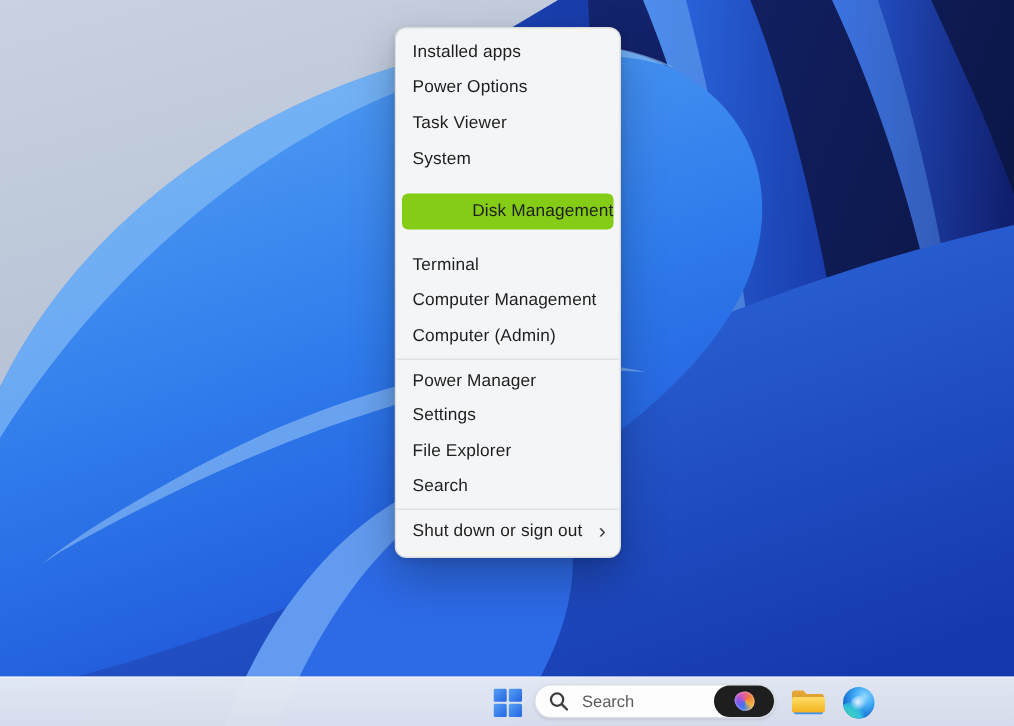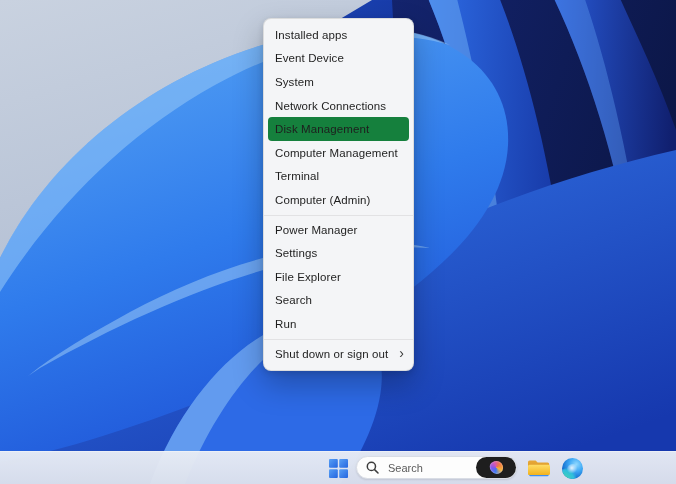--- a/index.html
+++ b/index.html
@@ -16,21 +16,21 @@
     background:#f4f5f7;border:1px solid rgba(0,0,0,0.10);border-radius:8px;
     padding:4px 0 5px 0;
     box-shadow:0 14px 30px rgba(0,0,0,0.25), 0 2px 6px rgba(0,0,0,0.12);
   }
   .mi{
     position:relative;height:23.6px;display:flex;align-items:center;
     padding-left:11px;font-size:11.5px;color:#1e1e1e;cursor:default;
     letter-spacing:.1px;
   }
   .mi.hl{
-    background:#15803d;border-radius:4px;margin:0 4px;padding-left:7px;
+    background:#84cc16;border-radius:4px;margin:12px 4px;padding-left:7px;justify-content:flex-end;
   }
   .mi .chev{
     position:absolute;right:9px;top:50%;transform:translateY(-54%);
     font-size:14px;color:#3a3a3a;font-weight:400;
   }
   .sep{height:1px;background:#e2e2e4;margin:3px 0 2px 0;}
 
   
   .taskbar{
     position:absolute;left:0;right:0;bottom:0;height:32px;
@@ -135,55 +135,52 @@
     <path d="M40,368 C175,292 315,240 430,248 C345,228 230,258 130,312 C90,334 55,354 28,376 Z" fill="#a6d2f8" opacity="0.5"></path>
     <path d="M150,484 C195,362 290,296 352,322 C395,340 392,412 340,484 Z" fill="#2d6ae6"></path>
     <path d="M150,484 C195,362 290,296 352,322 C300,312 230,372 185,484 Z" fill="#8ec2f6" opacity="0.55"></path>
   </svg>
 
   <div class="menu">
       <div class="mi">
         <span>Installed apps</span>
       </div>
       <div class="mi">
-        <span>Event Device</span>
+        <span>Power Options</span>
+      </div>
+      <div class="mi">
+        <span>Task Viewer</span>
       </div>
       <div class="mi">
         <span>System</span>
-      </div>
-      <div class="mi">
-        <span>Network Connections</span>
       </div>
       <div class="mi hl">
         <span>Disk Management</span>
       </div>
       <div class="mi">
+        <span>Terminal</span>
+      </div>
+      <div class="mi">
         <span>Computer Management</span>
       </div>
       <div class="mi">
-        <span>Terminal</span>
-      </div>
-      <div class="mi">
         <span>Computer (Admin)</span>
       </div>
       <div class="sep"></div>
       <div class="mi">
         <span>Power Manager</span>
       </div>
       <div class="mi">
         <span>Settings</span>
       </div>
       <div class="mi">
         <span>File Explorer</span>
       </div>
       <div class="mi">
         <span>Search</span>
-      </div>
-      <div class="mi">
-        <span>Run</span>
       </div>
       <div class="sep"></div>
       <div class="mi">
         <span>Shut down or sign out</span>
         <span class="chev">›</span>
       </div>
     </div>
 
   <div class="taskbar">
 

